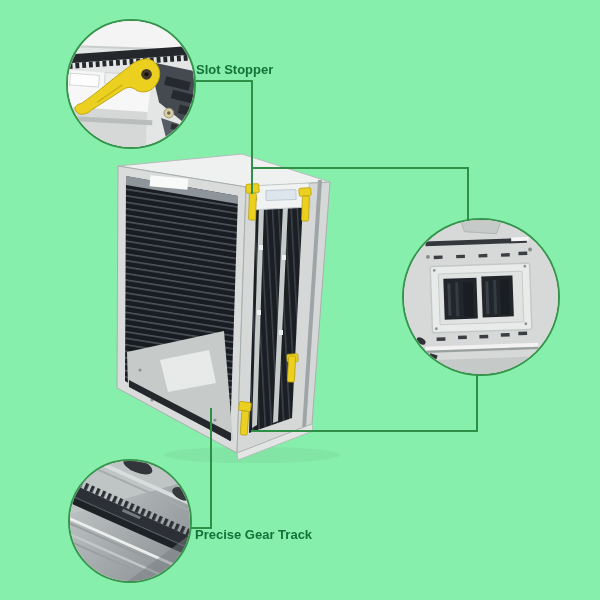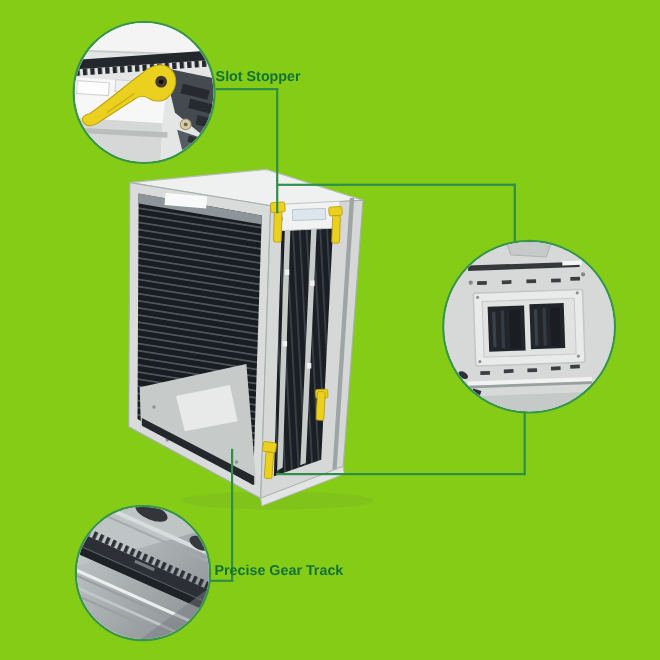--- a/index.html
+++ b/index.html
@@ -15,21 +15,21 @@
   }
   .inset{
     position:absolute;border-radius:50%;overflow:hidden;z-index:20;
     border:2px solid var(--inset-border,#37944c);box-sizing:border-box;background:#e4e6e5;
   }
   .inset svg{display:block;width:100%;height:100%;}
 </style>
 </head>
 <body>
 
-<div id="canvas" style="background: #84cc16;">
+<div id="canvas" style="background: #86efac;">
 
   <svg class="abs" viewBox="0 0 600 600" aria-hidden="true">
     <defs>
       <pattern id="hslats" patternUnits="userSpaceOnUse" width="12" height="6.4" patternTransform="rotate(9)">
         <rect width="12" height="6.4" fill="#191c21"></rect>
         <rect width="12" height="1.6" fill="#4e545c"></rect>
       </pattern>
       <pattern id="vslats" patternUnits="userSpaceOnUse" width="6.2" height="12" patternTransform="rotate(-3)">
         <rect width="6.2" height="12" fill="#1b1e23"></rect>
         <rect width="1.5" height="12" fill="#3d434b"></rect>
@@ -98,21 +98,21 @@
 
   <div class="cline" style="left:252px;top:167px;width:217px;height:2px;"></div>
   <div class="cline" style="left:467px;top:167px;width:2px;height:53px;"></div>
   <div class="cline" style="left:476px;top:374px;width:2px;height:58px;"></div>
   <div class="cline" style="left:251px;top:430px;width:227px;height:2px;"></div>
 
   <div class="cline" style="left:210px;top:408px;width:2px;height:121px;"></div>
   <div class="cline" style="left:191px;top:527px;width:21px;height:2px;"></div>
 
   <div class="callout-label" style="left:196px;top:63px;">Slot Stopper</div>
-  <div class="callout-label" style="left:195px;top:512px;">Precise Gear Track</div>
+  <div class="callout-label" style="left:195px;top:528px;">Precise Gear Track</div>
 
   <div class="inset" style="left:66px;top:19px;width:130px;height:130px;">
     <svg viewBox="0 0 130 130" aria-hidden="true">
       <rect width="130" height="130" fill="#e4e6e5"></rect>
       <g transform="rotate(2 65 20)">
         <rect x="-10" y="-12" width="150" height="40" fill="#f3f4f3"></rect>
         <rect x="-10" y="27" width="150" height="2" fill="#c9cdcc"></rect>
       </g>
       <g transform="rotate(-4 65 35)">
         <rect x="-8" y="30" width="146" height="9" fill="#24272c"></rect>

